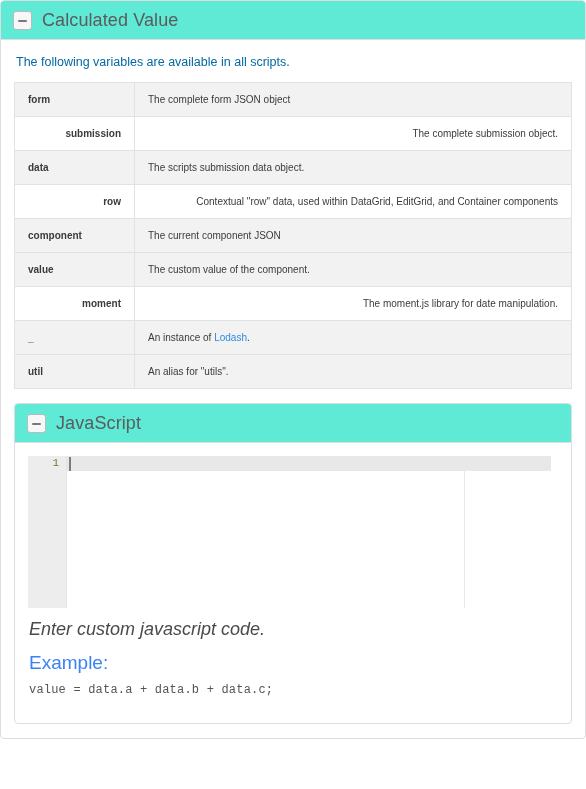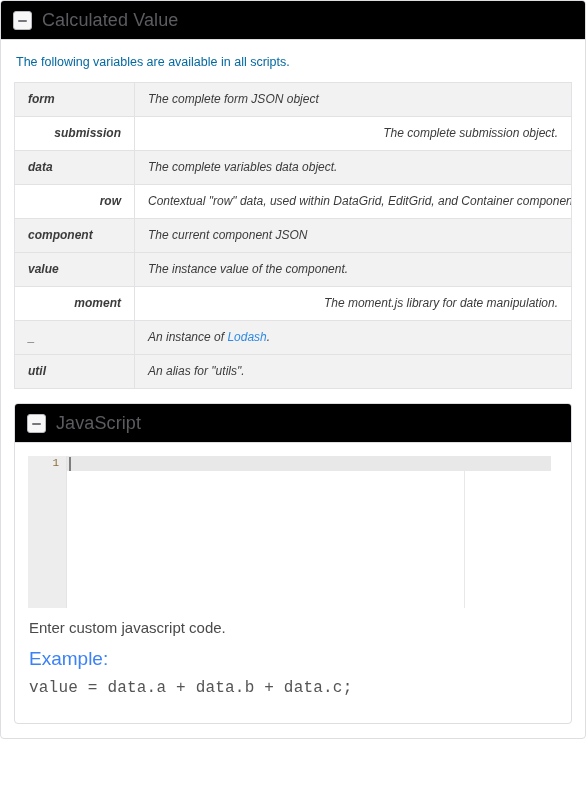--- a/index.html
+++ b/index.html
@@ -19,21 +19,21 @@
   }
 
   
   .panel {
     background: #ffffff;
     border: 1px solid #dddde2;
     border-radius: 4px;
     box-sizing: border-box;
   }
   .panel-heading {
-    background: #000000;
+    background: #5eead4;
     border-bottom: 1px solid #dddde2;
     border-radius: 3px 3px 0 0;
     padding: 0 12px;
     height: 39px;
     display: flex;
     align-items: center;
     box-sizing: border-box;
   }
   .panel-title {
     font-size: 18px;
@@ -84,25 +84,24 @@
     width: 100%;
     border-collapse: collapse;
     border: 1px solid #e2e2e4;
     table-layout: fixed;
   }
   table.vars tr { height: 34px; }
   table.vars td {
     padding: 0 13px;
     vertical-align: middle;
     border-top: 1px solid #e2e2e4;
-    font-size: 12px;
+    font-size: 10px;
     line-height: 1.25;
     overflow: hidden;
     white-space: nowrap;
-    font-style: italic;
   }
   table.vars tr:first-child td { border-top: 0; }
   table.vars td.var-name {
     width: 93px;
     font-weight: bold;
     color: #3b3b3b;
     border-right: 1px solid #e2e2e4;
   }
   table.vars td.var-desc {
     color: #3b3b3b;
@@ -159,34 +158,35 @@
     position: absolute;
     top: 0;
     bottom: 0;
     left: 436px;
     width: 1px;
     background: #e8e8e8;
   }
 
   
   .help-text {
-    font-size: 15px;
+    font-size: 18px;
     color: #4a4a4a;
     margin: 11px 0 0 1px;
+    font-style: italic;
   }
   .example-heading {
     font-size: 19px;
     font-weight: normal;
     color: #3b82f6;
     margin: 13px 0 9px 1px;
     line-height: 1.1;
   }
   .example-code {
     font-family: "Liberation Mono", monospace;
-    font-size: 16px;
+    font-size: 12px;
     color: #555555;
     margin: 0 0 12px 1px;
     letter-spacing: 0.2px;
   }
 
   .spacer-14 { height: 14px; }
 </style>
 </head>
 <body>
 
@@ -211,37 +211,37 @@
           <td class="var-desc"><span>The complete form JSON object</span></td>
         </tr>
 
         <tr class="even">
           <td class="var-name">submission</td>
           <td class="var-desc"><span>The complete submission object.</span></td>
         </tr>
 
         <tr class="odd">
           <td class="var-name">data</td>
-          <td class="var-desc"><span>The complete variables data object.</span></td>
+          <td class="var-desc"><span>The scripts submission data object.</span></td>
         </tr>
 
         <tr class="even">
           <td class="var-name">row</td>
           <td class="var-desc"><span>Contextual "row" data, used within DataGrid, EditGrid, and Container components</span></td>
         </tr>
 
         <tr class="odd">
           <td class="var-name">component</td>
           <td class="var-desc"><span>The current component JSON</span></td>
         </tr>
 
 
         <tr class="odd">
           <td class="var-name">value</td>
-          <td class="var-desc"><span>The instance value of the component.</span></td>
+          <td class="var-desc"><span>The custom value of the component.</span></td>
         </tr>
 
         <tr class="even">
           <td class="var-name">moment</td>
           <td class="var-desc"><span>The moment.js library for date manipulation.</span></td>
         </tr>
 
         <tr class="odd">
           <td class="var-name">_</td>
           <td class="var-desc"><span>An instance of </span><a class="doclink" href="#">Lodash</a><span>.</span></td>

